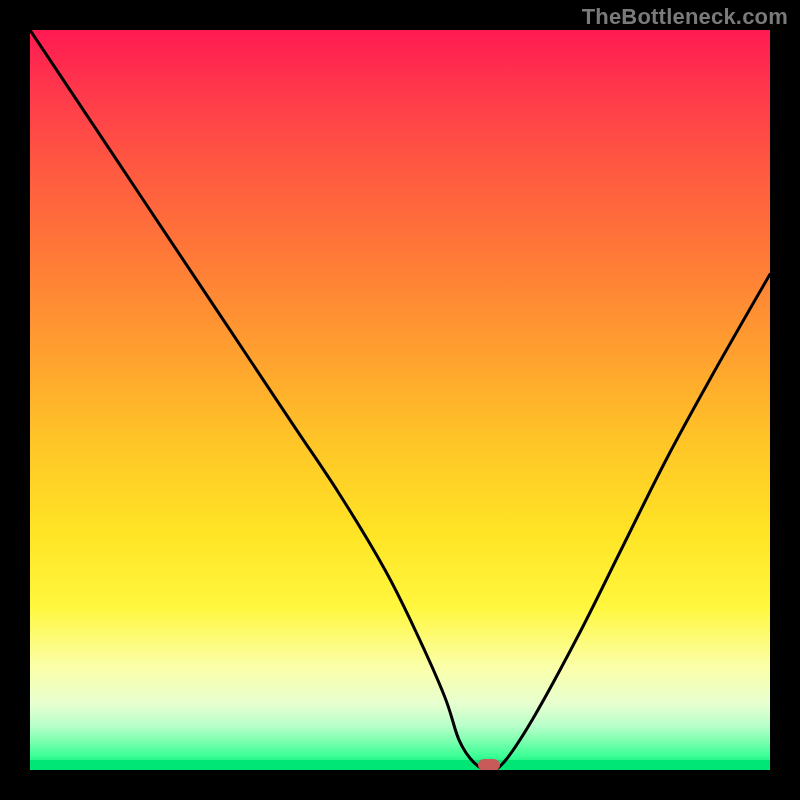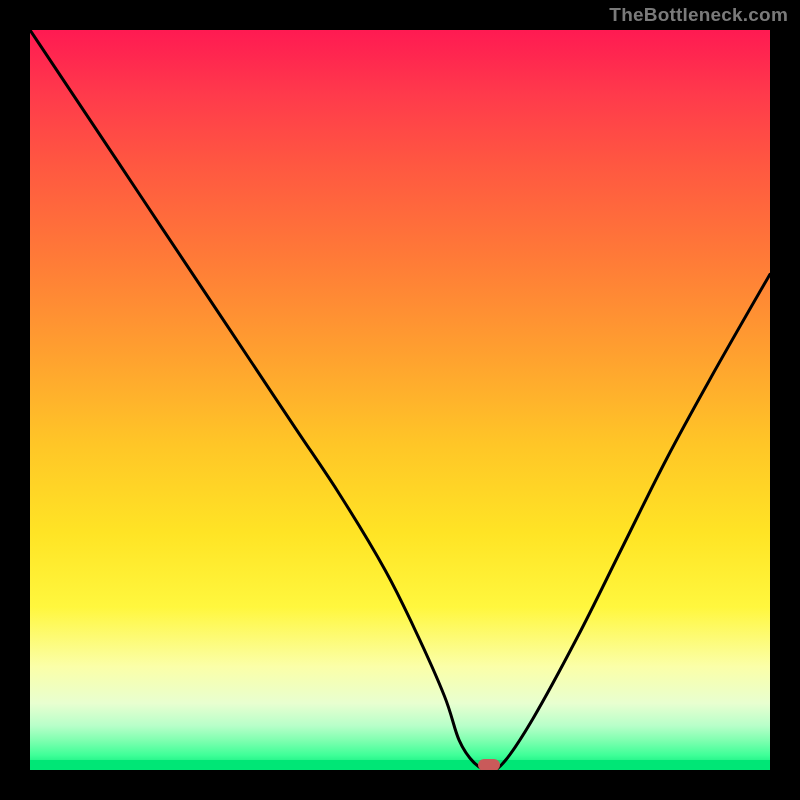--- a/index.html
+++ b/index.html
@@ -15,21 +15,21 @@
     position: relative;
     width: 800px;
     height: 800px;
     background: #000;
   }
   .watermark {
     position: absolute;
     top: 4px;
     right: 12px;
     color: #7a7a7a;
-    font-size: 19px;
+    font-size: 22px;
     font-weight: 600;
     letter-spacing: 0.2px;
     z-index: 10;
   }
   .plot {
     position: absolute;
     left: 30px;
     top: 30px;
     width: 740px;
     height: 740px;

